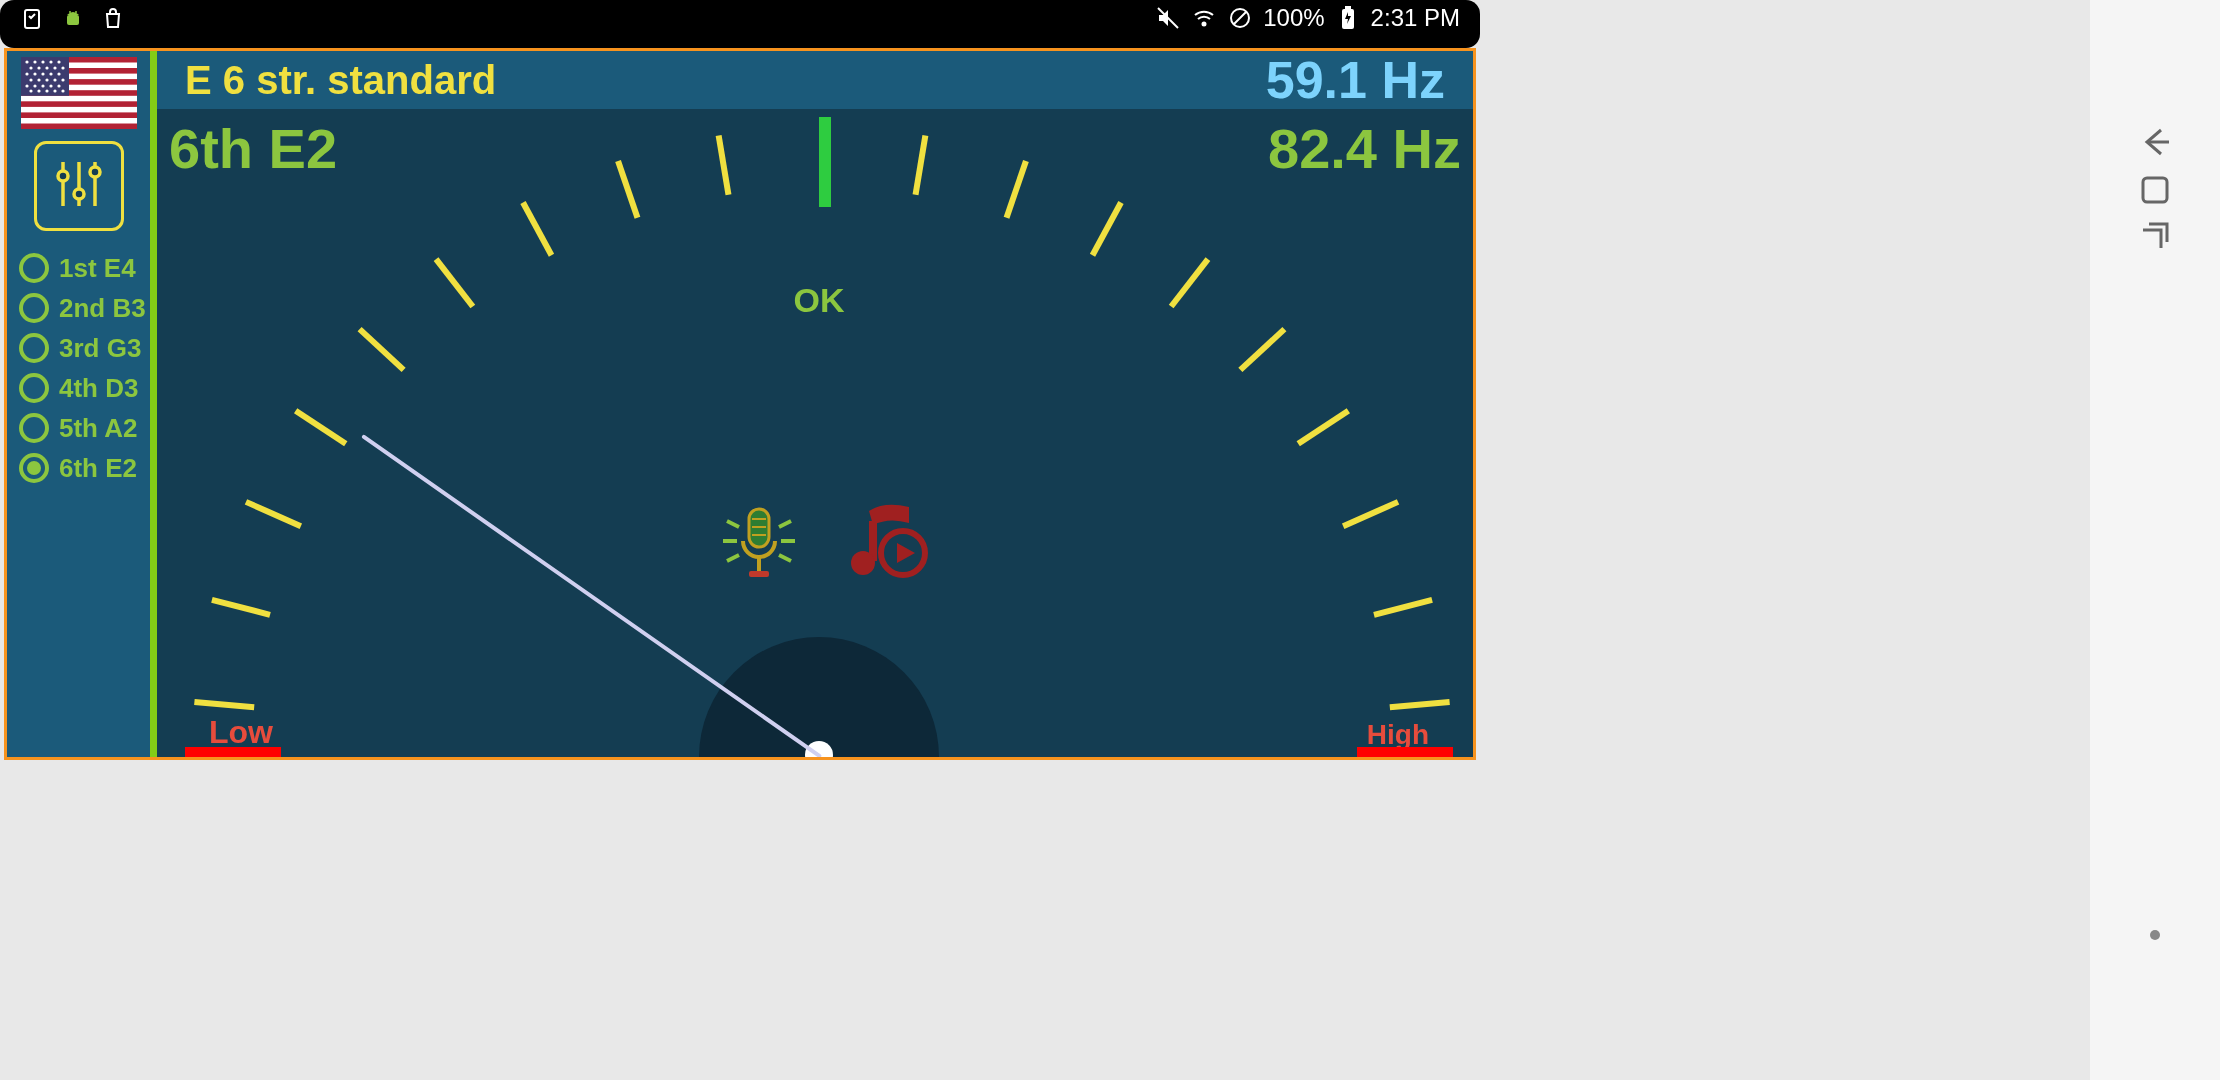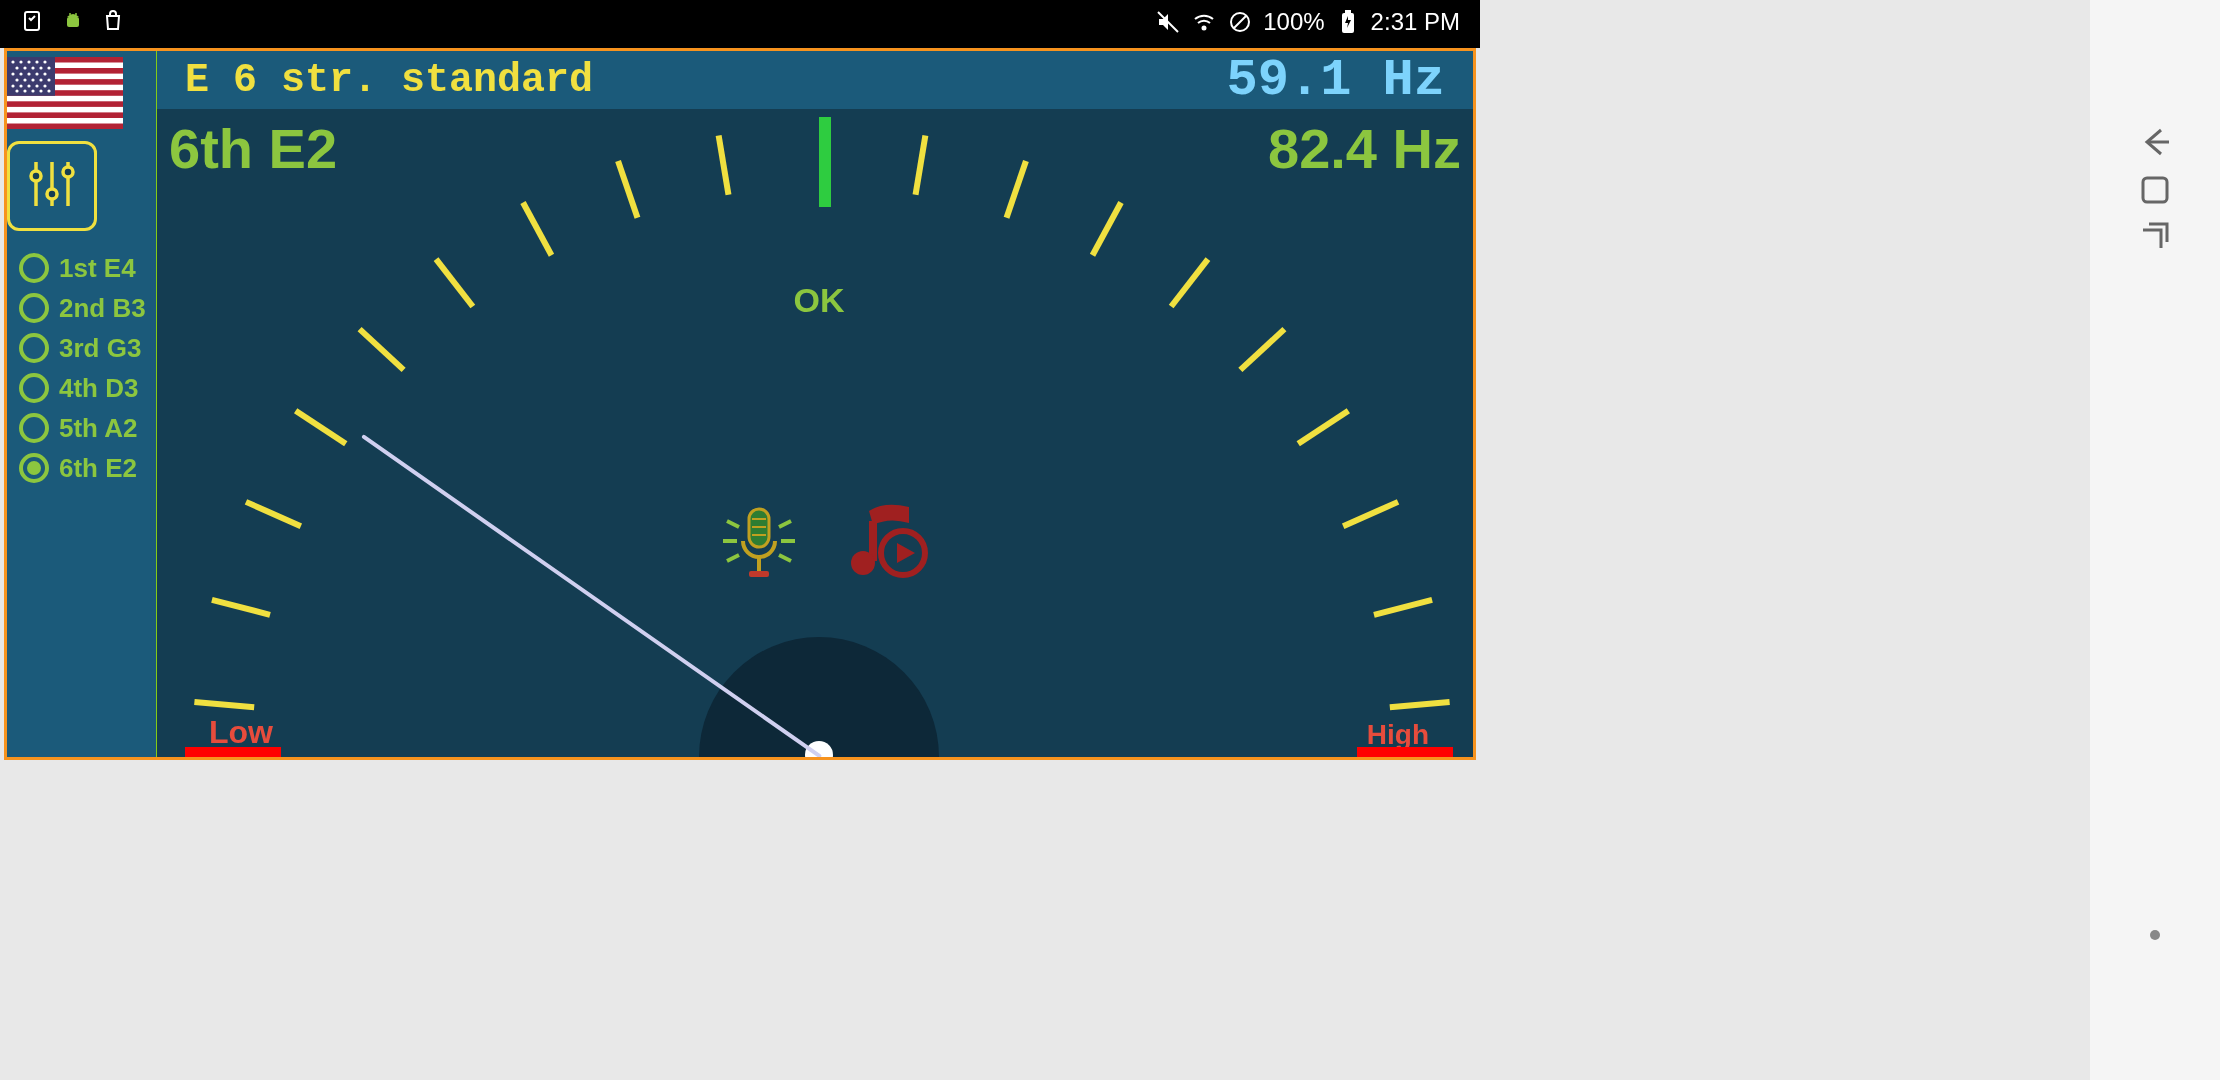--- a/index.html
+++ b/index.html
@@ -3,37 +3,37 @@
 <meta charset="utf-8">
 <style>
   * { margin: 0; padding: 0; box-sizing: border-box; }
   html, body { width: 2220px; height: 1080px; overflow: hidden; font-family: Arial, sans-serif; background: #e8e8e8; }
   
   .viewport { position: relative; width: 2220px; height: 1080px; }
   
   
   .status-bar {
     position: absolute; top: 0; left: 0; width: 1480px; height: 48px;
-    background: #000; color: #fff; display: flex; align-items: flex-start;
-    justify-content: space-between; padding: 8px 20px; font-size: 24px;
+    background: #000; color: #fff; display: flex; align-items: flex-end;
+    justify-content: space-between; padding: 16px 20px; font-size: 24px; border-radius: 14px;
   }
   .status-left { display: flex; gap: 14px; align-items: center; }
   .status-right { display: flex; gap: 10px; align-items: center; }
   .status-icon { width: 26px; height: 26px; display: inline-flex; align-items: center; justify-content: center; }
   
   
   .app-frame {
     position: absolute; top: 48px; left: 4px; width: 1472px; height: 712px;
     border: 3px solid #f7931e; background: #143d52; display: flex;
   }
   
   
   .sidebar {
-    width: 150px; height: 100%; border-right: 1px solid #84cc16;
-    background: #1b5a7a; display: flex; flex-direction: column; align-items: flex-start;
+    width: 150px; height: 100%; border-right: 7px solid #84cc16;
+    background: #1b5a7a; display: flex; flex-direction: column; align-items: center;
     padding-top: 6px;
   }
   .flag {
     width: 116px; height: 72px; margin-bottom: 12px;
   }
   .settings-button {
     width: 90px; height: 90px; border: 3px solid #f0e040; border-radius: 12px;
     display: flex; align-items: center; justify-content: center; margin-bottom: 22px;
     cursor: pointer;
   }
@@ -52,21 +52,20 @@
   .string-label { line-height: 1.1; }
   
   
   .main {
     flex: 1; position: relative; background: #143d52;
   }
   .header-bar {
     position: absolute; top: 0; left: 0; right: 0; height: 58px;
     background: #1b5a7a; display: flex; align-items: center; justify-content: space-between;
     padding: 0 28px;
-    font-family: Liberation Mono, monospace;
   }
   .tuning-name { color: #f0e040; font-size: 40px; font-weight: bold; }
   .current-hz { color: #7dd3fc; font-size: 52px; font-weight: bold; text-align: center; }
   .note-row {
     position: absolute; top: 62px; left: 12px; right: 12px; height: 70px;
     display: flex; justify-content: space-between; align-items: center;
   }
   .note-name { color: #8cc63f; font-size: 56px; font-weight: bold; }
   .target-hz { color: #8cc63f; font-size: 56px; font-weight: bold; }
   

